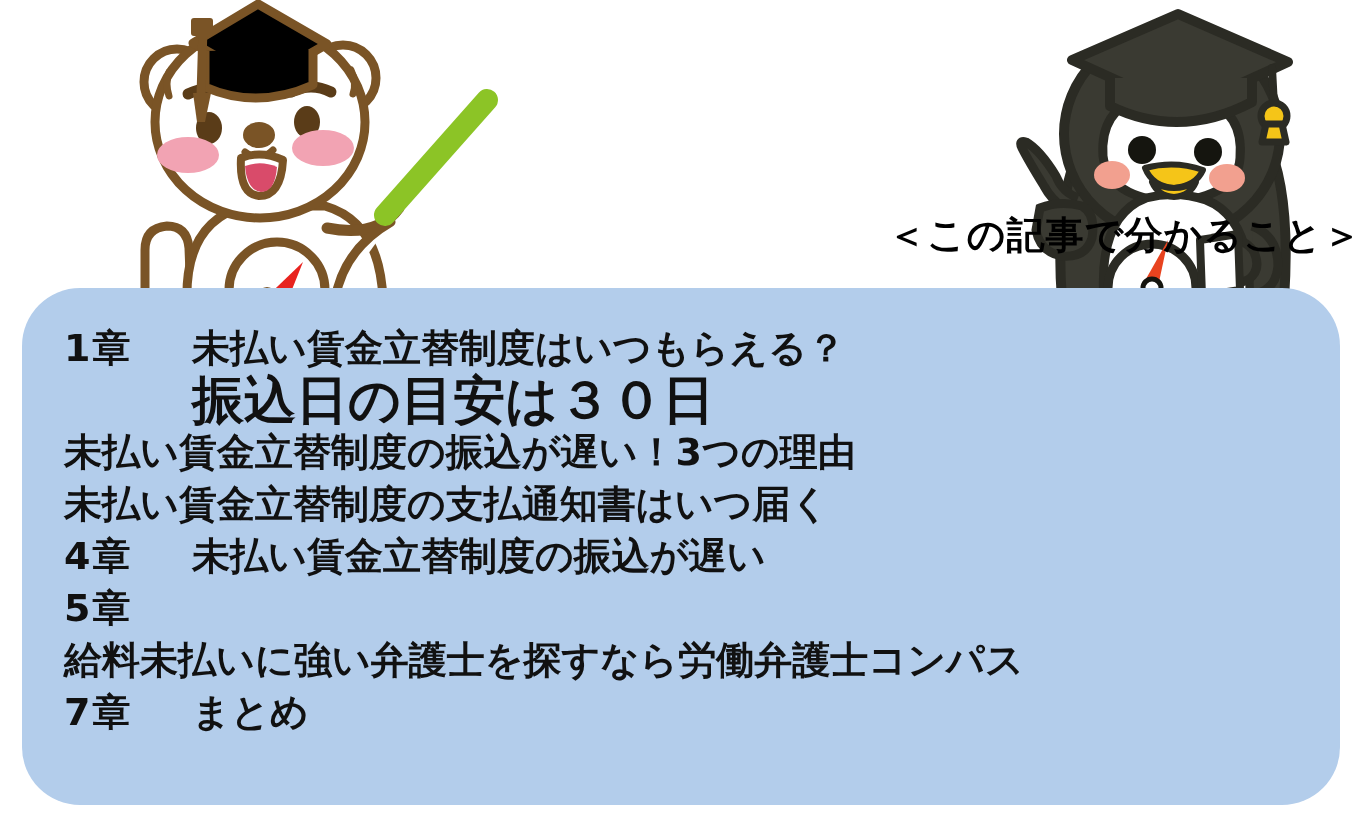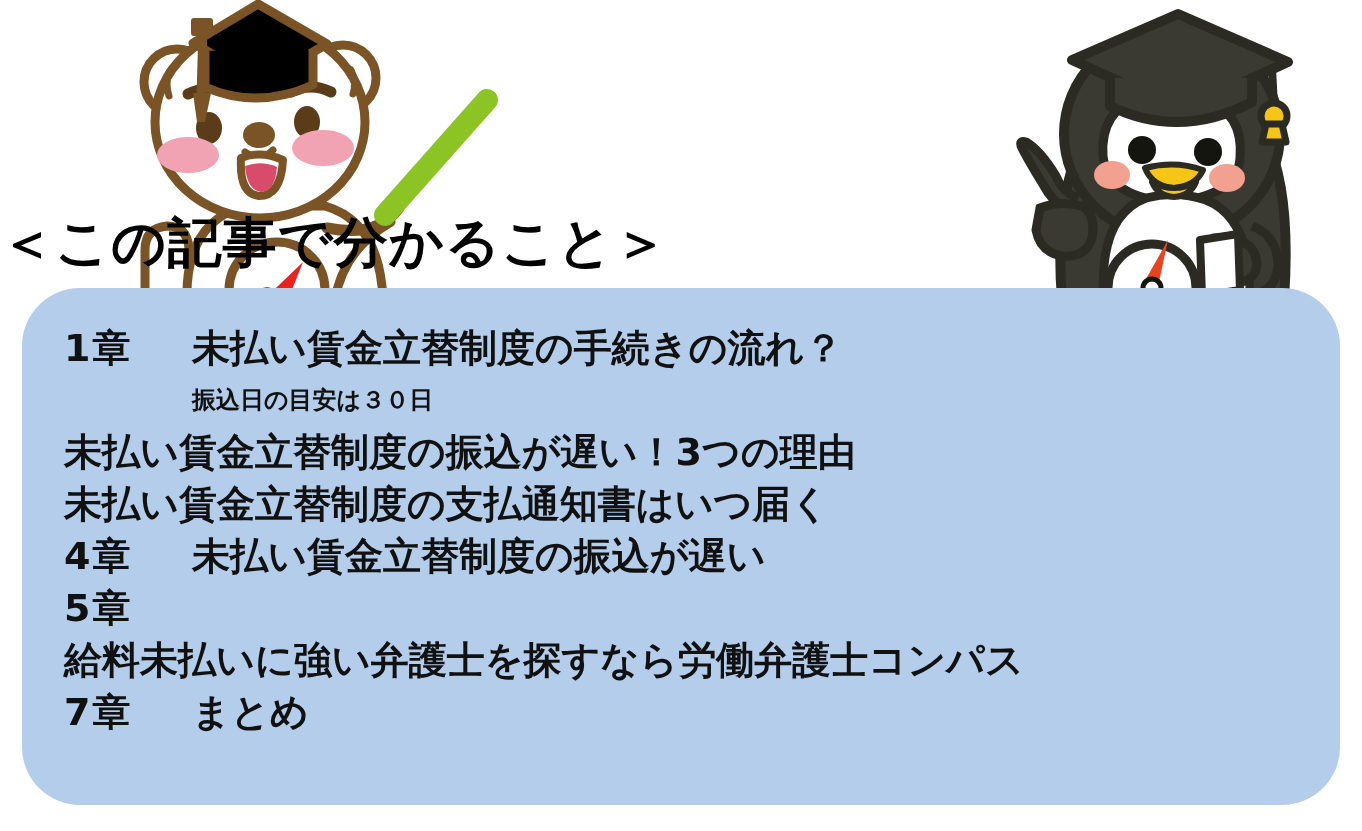--- a/index.html
+++ b/index.html
@@ -27,23 +27,23 @@
   }
   #bear-mascot  { left: 95px;  width: 420px; height: 300px; }
   #penguin-mascot { left: 1000px; width: 330px; height: 300px; }
 
   
   #heading-text {
     position: absolute;
     left: 0;
     top: 216px;
     width: 1362px;
-    text-align: left;
+    text-align: right;
     font-family: "DejaVu Sans", "Liberation Sans", sans-serif;
-    font-size: 54px;
+    font-size: 38px;
     font-weight: 700;
     letter-spacing: 1px;
     color: #000000;
     line-height: 1;
     white-space: nowrap;
     z-index: 5;
   }
 
   
   #toc-panel {
@@ -81,21 +81,21 @@
   }
   .toc-text {
     flex: 1 1 auto;
     letter-spacing: 0px;
   }
   .toc-sub {
     padding-left: 42px;
     color: #111111;
     font-family: "DejaVu Sans", "Liberation Sans", sans-serif;
     font-weight: 700;
-    font-size: 24px;
+    font-size: 52px;
     line-height: 52px;
     white-space: nowrap;
     display: flex;
   }
   .toc-sub .toc-num { visibility: hidden; }
 </style>
 </head>
 <body>
 
 <div id="stage">
@@ -193,21 +193,21 @@
   </svg>
 
   <div id="heading-text">＜この記事で分かること＞</div>
 
   <div id="toc-panel">
     <ul id="toc-list">
 
       <li>
         <div class="toc-row">
           <span class="toc-num">1章</span>
-          <span class="toc-text">未払い賃金立替制度の手続きの流れ？</span>
+          <span class="toc-text">未払い賃金立替制度はいつもらえる？</span>
         </div>
         <div class="toc-sub">
           <span class="toc-num"></span>
           <span class="toc-text">振込日の目安は３０日</span>
         </div>
       </li>
 
       <li>
         <div class="toc-row">
           <span class="toc-text">未払い賃金立替制度の振込が遅い！3つの理由</span>

